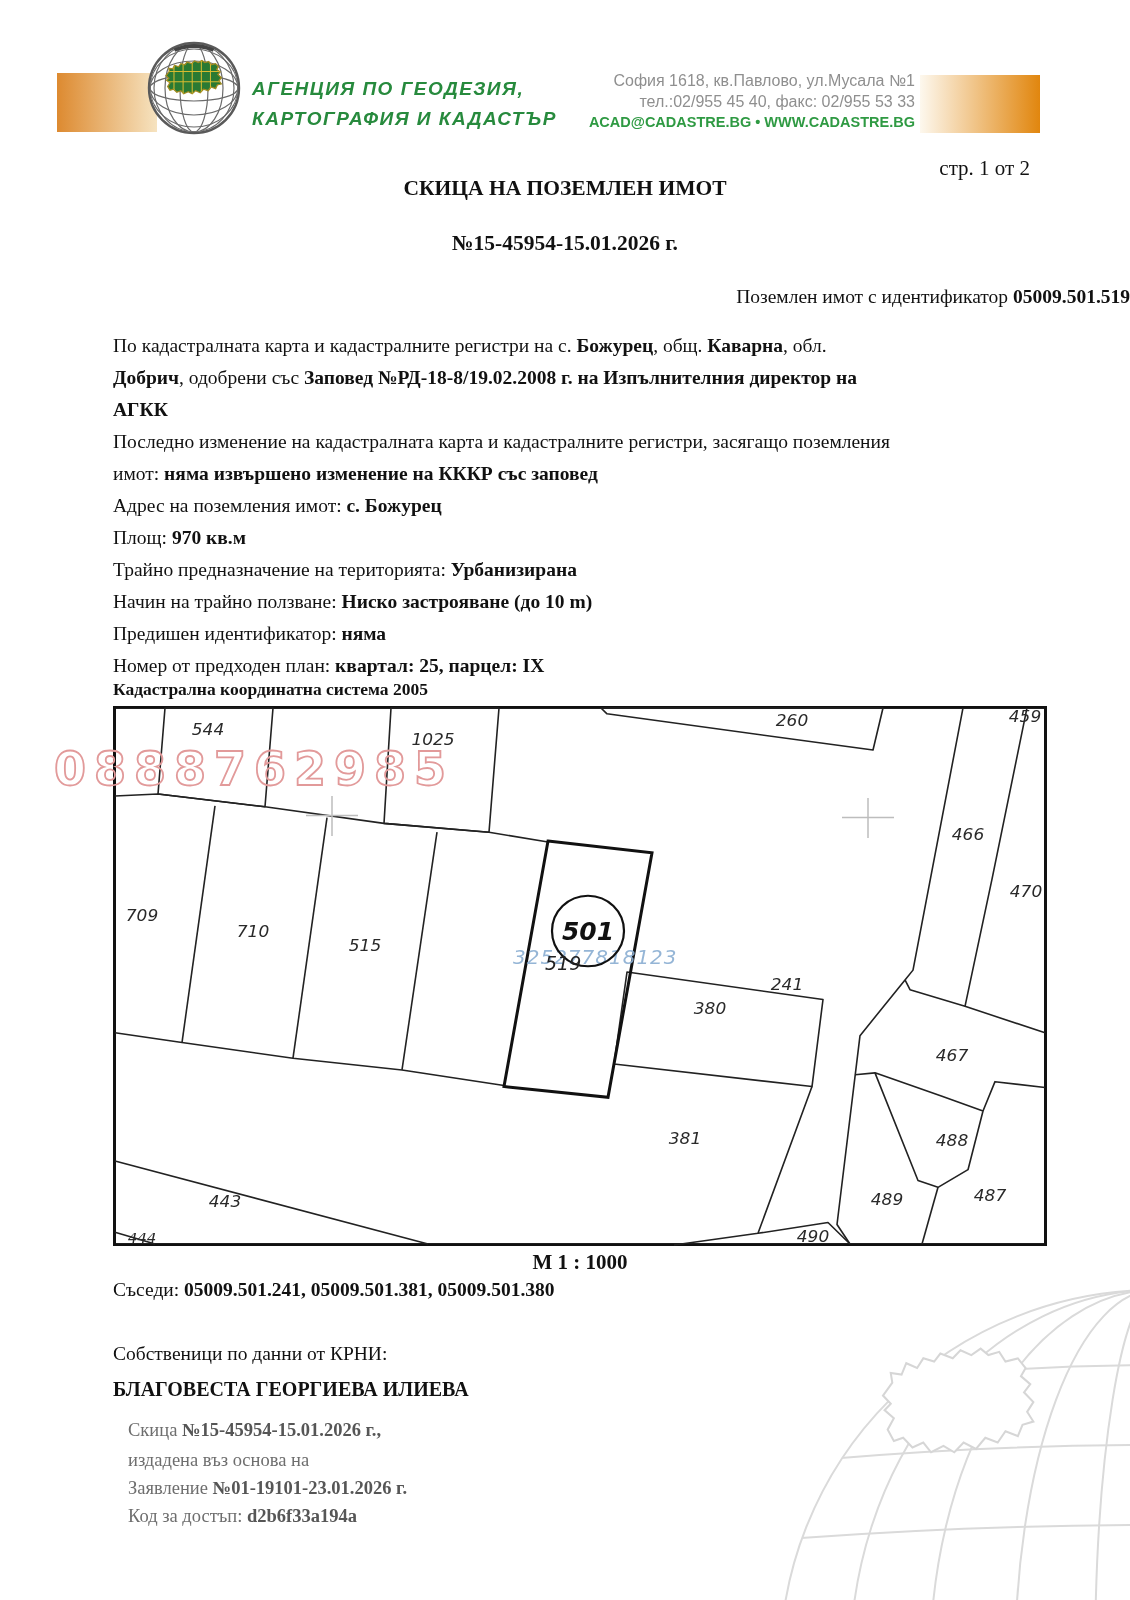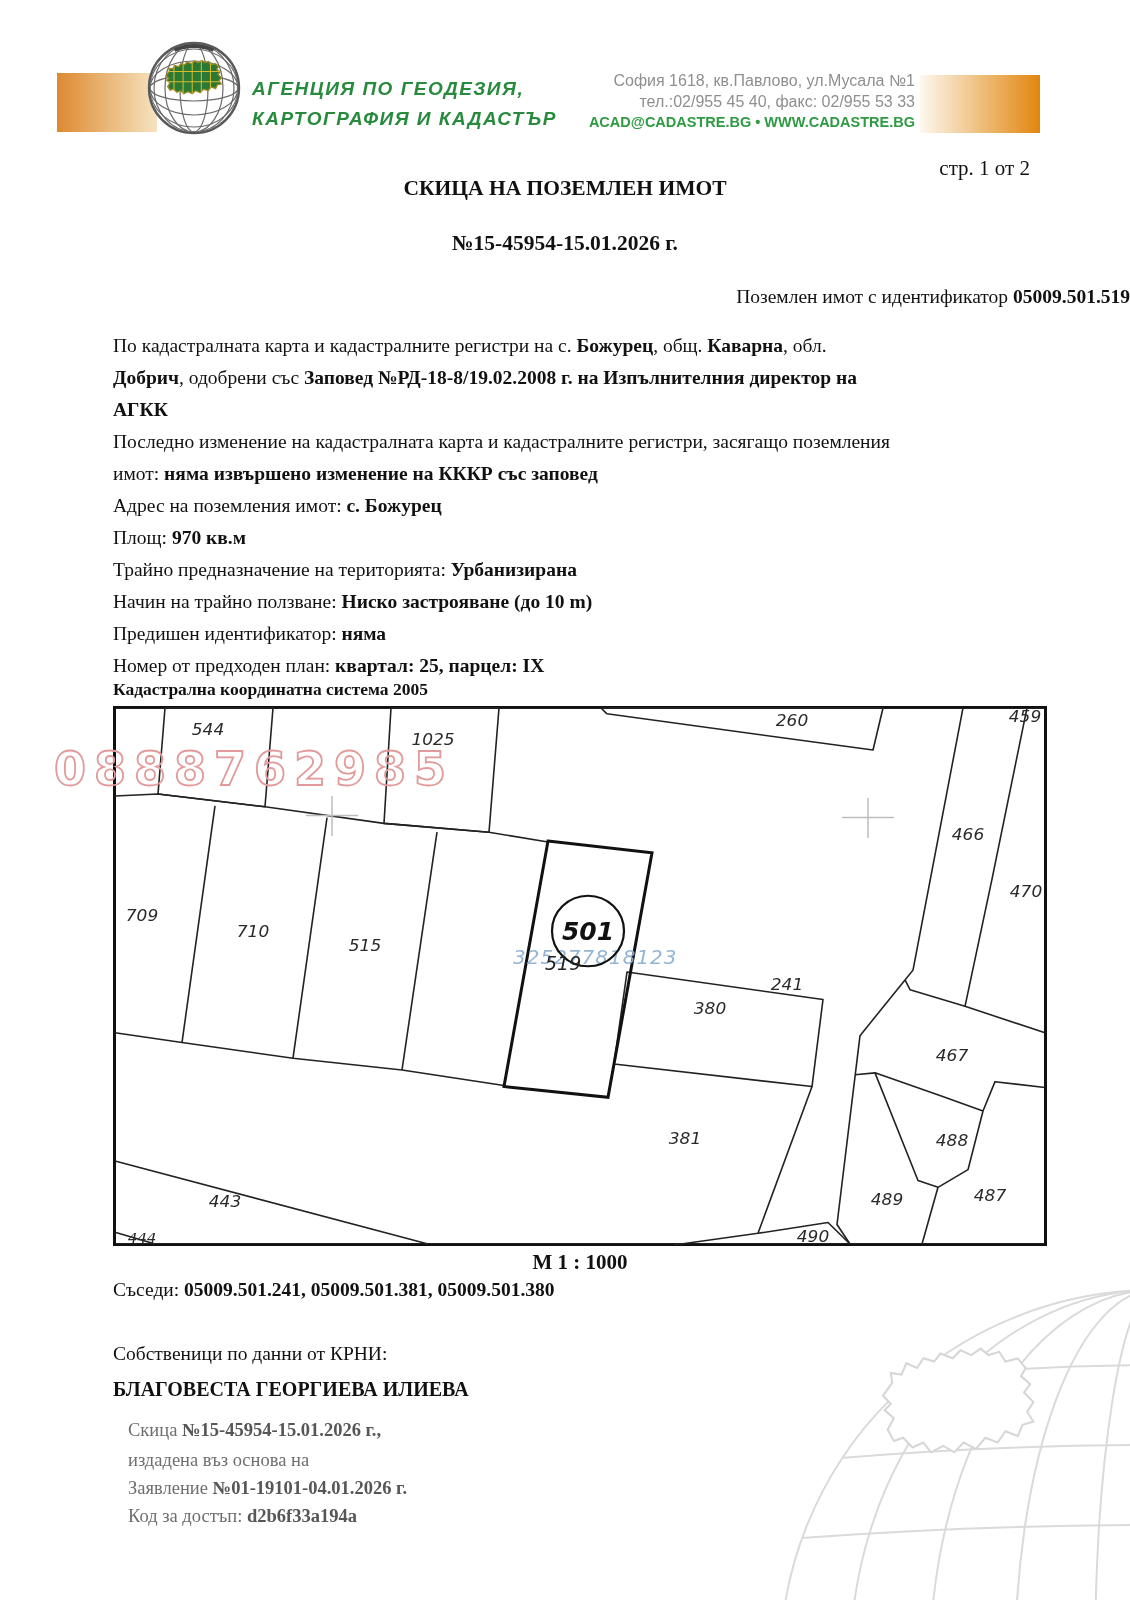--- a/index.html
+++ b/index.html
@@ -202,21 +202,21 @@
   </div>
 
   <div class="abs owners-h">Собственици по данни от КРНИ:</div>
   <div class="abs owner">БЛАГОВЕСТА ГЕОРГИЕВА ИЛИЕВА</div>
 
   <div class="abs fgray" style="top:1420px">
     <span>Скица </span><span class="b">№15-45954-15.01.2026 г.,</span>
   </div>
   <div class="abs fgray" style="top:1450px">издадена въз основа на</div>
   <div class="abs fgray" style="top:1478px">
-    <span>Заявление </span><span class="b">№01-19101-04.01.2026 г.</span>
+    <span>Заявление </span><span class="b">№01-19101-23.01.2026 г.</span>
   </div>
   <div class="abs fgray" style="top:1506px">
     <span>Код за достъп: </span><span class="b">d2b6f33a194a</span>
   </div>
 
   <svg class="abs wm-globe" width="352" height="317" viewBox="0 0 352 317">
     <defs>
         <clipPath id="wmc">
           <circle cx="377" cy="382" r="375"></circle>
         </clipPath>

